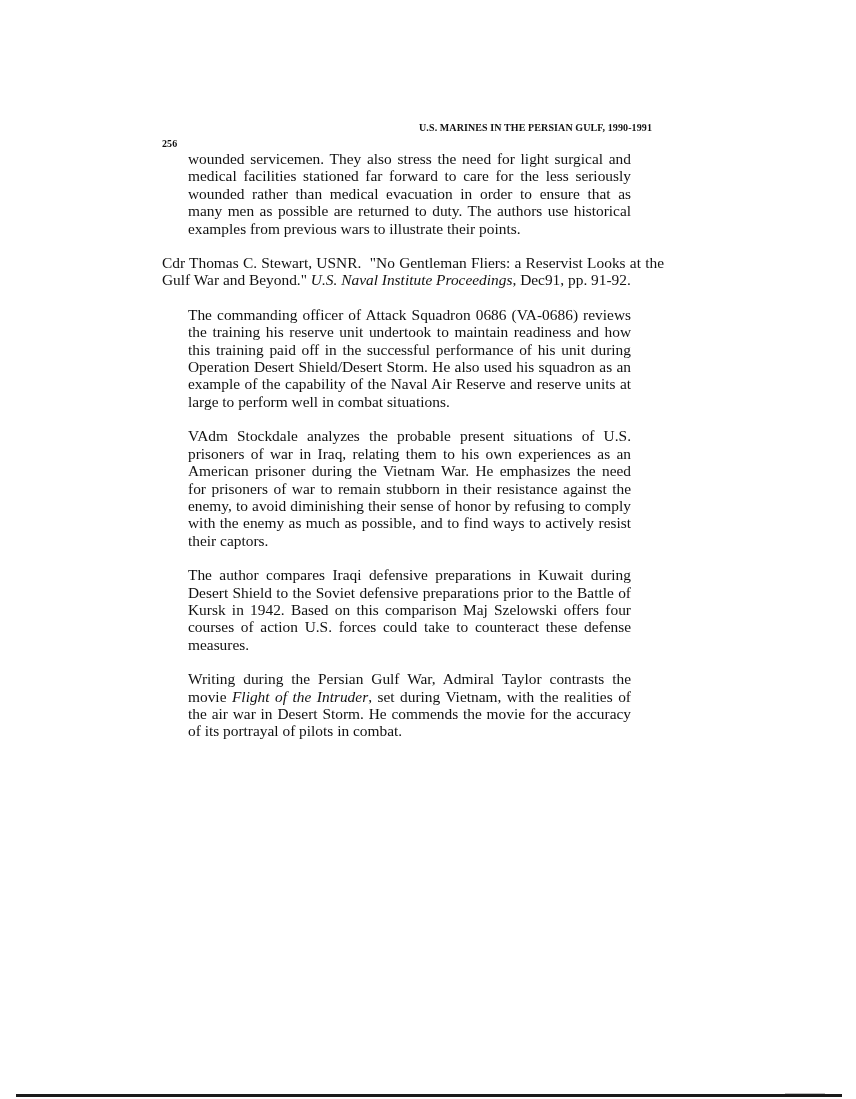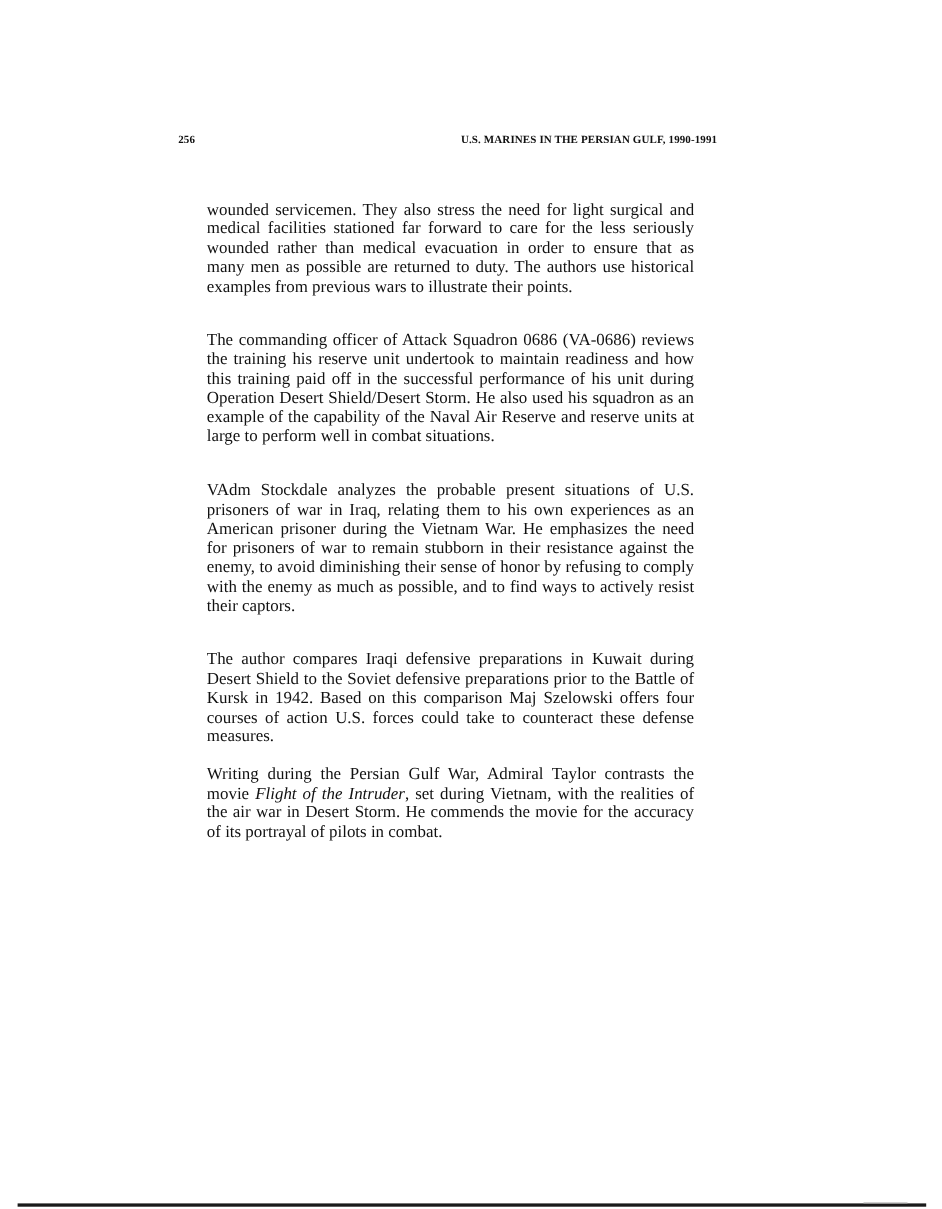--- a/index.html
+++ b/index.html
@@ -21,21 +21,21 @@
       left: 162px;
       width: 502px;
       height: 14px;
       font-size: 10px;
       font-weight: bold;
       letter-spacing: 0.1px;
     }
     .page-header .pg {
       position: absolute;
       left: 0;
-      top: 0;
+      top: 16px;
     }
     .page-header .running-title {
       position: absolute;
       right: 12px;
       top: 0;
       white-space: nowrap;
     }
     .content {
       position: absolute;
       top: 150px;
@@ -47,21 +47,21 @@
     .abstract {
       margin: 0 33px 0 26px;
       text-align: justify;
       text-align-last: left;
     }
     .citation {
       margin: 0;
       text-align: justify;
       text-align-last: left;
     }
-    .gap-after-abstract { margin-bottom: 17px; margin-top: 32px; }
+    .gap-after-abstract { margin-bottom: 17px; }
     .gap-after-citation { margin-bottom: 17px; }
     i { font-style: italic; }
     .bottom-rule {
       position: absolute;
       left: 16px;
       top: 1094px;
       width: 826px;
       height: 3px;
       background: #1a1a1a;
     }
@@ -79,20 +79,21 @@
 
 <div class="page-header">
   <span class="pg">256</span>
   <span class="running-title">U.S. MARINES IN THE PERSIAN GULF, 1990-1991</span>
 </div>
 
 <div class="content">
 
   <p class="abstract gap-after-abstract">wounded servicemen. They also stress the need for light surgical and medical facilities stationed far forward to care for the less seriously wounded rather than medical evacuation in order to ensure that as many men as possible are returned to duty.  The authors use historical examples from previous wars to illustrate their points.</p>
 
+  <p class="citation gap-after-citation"><span>Cdr Thomas C. Stewart, USNR.</span>&nbsp; <span>"No Gentleman Fliers: a Reservist Looks at the Gulf War and Beyond."</span> <i>U.S. Naval Institute Proceedings</i><span>, Dec91, pp. 91-92.</span></p>
   <p class="abstract gap-after-abstract">The commanding officer of Attack Squadron 0686 (VA-0686) reviews the training his reserve unit undertook to maintain readiness and how this training paid off in the successful performance of his unit during Operation Desert Shield/Desert Storm. He also used his squadron as an example of the capability of the Naval Air Reserve and reserve units at large to perform well in combat situations.</p>
 
   <p class="abstract gap-after-abstract">VAdm Stockdale analyzes the probable present situations of U.S. prisoners of war in Iraq, relating them to his own experiences as an American prisoner during the Vietnam War. He emphasizes the need for prisoners of war to remain  stubborn in their resistance against the enemy, to avoid diminishing their sense of honor by refusing to comply with the enemy as much as possible, and to find ways to actively resist their captors.</p>
 
   <p class="abstract gap-after-abstract">The author compares Iraqi defensive preparations in Kuwait during Desert Shield to the Soviet defensive preparations prior to the Battle of Kursk in 1942.  Based on this comparison Maj Szelowski offers four courses of action U.S. forces could take to counteract these defense measures.</p>
 
   <p class="abstract"><span>Writing during the Persian Gulf War, Admiral Taylor contrasts the movie </span><i>Flight of the Intruder</i><span>, set during Vietnam, with the realities of the air war in Desert Storm.  He commends the movie for the accuracy of its portrayal of pilots in combat.</span></p>
 
 </div>
 

